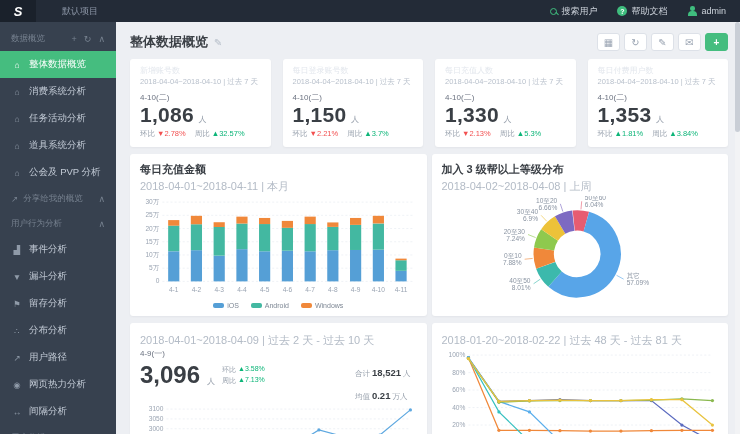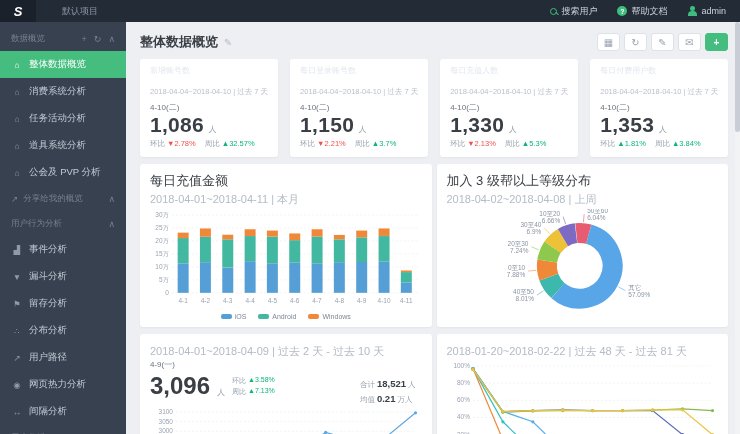--- a/index.html
+++ b/index.html
@@ -14,70 +14,70 @@
   .top-item{display:flex;align-items:center;gap:4px;color:#cdd3db;font-size:9px;cursor:pointer}
   .search-glyph{width:7px;height:7px;border:1.4px solid #3fbd7e;border-radius:50%;position:relative;display:inline-block}
   .search-glyph::after{content:'';position:absolute;width:4px;height:1.4px;background:#3fbd7e;transform:rotate(45deg);right:-3px;bottom:-1px}
   .help-glyph{width:10px;height:10px;background:#3fbd7e;color:#fff;border-radius:50%;font-size:7px;font-weight:bold;
         display:inline-flex;align-items:center;justify-content:center}
   .user-glyph{width:10px;height:10px;position:relative;display:inline-block}
   .user-glyph::before{content:'';position:absolute;left:3px;top:0;width:4.5px;height:4.5px;border-radius:50%;background:#3fbd7e}
   .user-glyph::after{content:'';position:absolute;left:1px;top:5px;width:8.5px;height:5px;border-radius:4px 4px 0 0;background:#3fbd7e}
   
   .shell{display:flex;height:412px}
-  .sidebar{width:126px;background:#37414f;flex-shrink:0;overflow:hidden;padding-top:4px}
+  .sidebar{width:116px;background:#37414f;flex-shrink:0;overflow:hidden;padding-top:4px}
   .sb-head{display:flex;align-items:center;justify-content:space-between;padding:0 11px;height:25px;color:#76818f;font-size:8.5px}
   .sb-head .gi{display:flex;gap:7px;font-size:9px}
   .sb-head .gi span{cursor:pointer}
   .sb-head .lft{display:flex;gap:5px;align-items:center}
   .sb-item{display:flex;align-items:center;gap:7px;height:27px;padding:0 12px;color:#c3cbd6;font-size:9.5px;cursor:pointer;white-space:nowrap}
   .sb-item .ic{width:10px;color:#8f9aa8;font-size:8.5px;text-align:center;flex-shrink:0}
   .sb-item.active{background:#45bd7f;color:#fff}
   .sb-item.active .ic{color:#fff}
   
   main{flex:1;padding:8px 12px 0 14px;min-width:0}
   .page-head{display:flex;align-items:center;height:24px}
   .page-title{font-size:13px;font-weight:bold;color:#3a3f45}
   .edit-ic{color:#b6bec9;font-size:10px;margin-left:6px;cursor:pointer}
   .toolbar{margin-left:auto;display:flex;gap:4px}
   .tbtn{width:23px;height:18px;border:1px solid #dde1e8;background:#fff;border-radius:3px;color:#9aa4b2;font-size:10px;
         display:flex;align-items:center;justify-content:center;cursor:pointer}
   .tbtn.primary{background:#45bd7f;border-color:#45bd7f;color:#fff;font-weight:bold}
   .cards{display:flex;gap:12px;margin-top:5px}
   .stat-card{flex:1;background:#fff;border-radius:3px;padding:6px 10px 8px;box-shadow:0 1px 2px rgba(31,45,61,.05)}
   .sc-title{font-size:8px;color:#e3e7ed;height:10px;overflow:hidden}
-  .sc-range{font-size:7.5px;color:#b9c1cc;margin-top:12px;white-space:nowrap}
+  .sc-range{font-size:7.5px;color:#b9c1cc;margin-top:2px;white-space:nowrap}
   .sc-date{font-size:8px;color:#6b7280;margin-top:5px}
   .sc-valrow{line-height:1.05;margin-top:1px}
   .sc-val{font-size:21px;font-weight:bold;letter-spacing:.3px}
   .sc-unit{font-size:8px;color:#98a1ad}
   .sc-cmp{font-size:7.5px;margin-top:3px;display:flex;gap:9px;white-space:nowrap}
   .cmp{display:flex;gap:2px}
   .cmp .lbl{color:#98a1ad}
   .cmp .val.down{color:#f25050}
   .cmp .val.up{color:#0cb578}
   .row{display:flex;gap:5px;margin-top:7px}
   .chart-card{flex:1;background:#fff;border-radius:3px;padding:8px 10px 6px;min-width:0;box-shadow:0 1px 2px rgba(31,45,61,.05)}
-  .cc-title{font-size:13px;font-weight:normal;color:#3a3f45}
+  .cc-title{font-size:11px;font-weight:bold;color:#3a3f45}
   .cc-sub{font-size:11px;color:#b3bbc6;margin-top:2px}
   .chart{margin-top:2px}
   svg{display:block}
   svg .ax{font-size:6.5px;fill:#9aa4b2}
   svg .pie-t{font-size:6.5px;fill:#8a94a2}
   .legend{display:flex;justify-content:center;gap:12px;font-size:7px;color:#7d8794;margin-top:0}
   .lg{display:flex;align-items:center;cursor:pointer}
   .sw{width:11px;height:5px;border-radius:2px;display:inline-block;margin-right:3px}
   
   .dau-stats{display:flex;align-items:flex-start;margin-top:4px;padding-right:6px}
   .dau-date{font-size:8px;color:#6b7280}
   .dau-valrow{display:flex;align-items:flex-end;gap:7px}
   .dau-val{font-size:24px;font-weight:bold;line-height:1}
   .dau-unit{font-size:8px;color:#98a1ad}
   .dau-cmp{display:flex;flex-direction:column;gap:1px;font-size:7px;padding-bottom:1px}
-  .dau-totals{margin-left:auto;display:flex;flex-direction:column;gap:3px;font-size:7.5px;color:#98a1ad;margin-top:4px}
+  .dau-totals{margin-left:auto;display:flex;flex-direction:column;gap:11px;font-size:7.5px;color:#98a1ad;margin-top:4px}
   .dau-totals b{color:#3a3f45;font-size:9.5px;margin:0 2px}
   
   .scrollrail{position:fixed;top:22px;right:0;width:5px;height:412px;background:#f2f3f5}
   .scrollthumb{width:5px;height:110px;background:#c9ced6;border-radius:3px}
 </style>
 </head>
 <body>
 
 <header class="topbar">
   <div class="logo">S</div>

